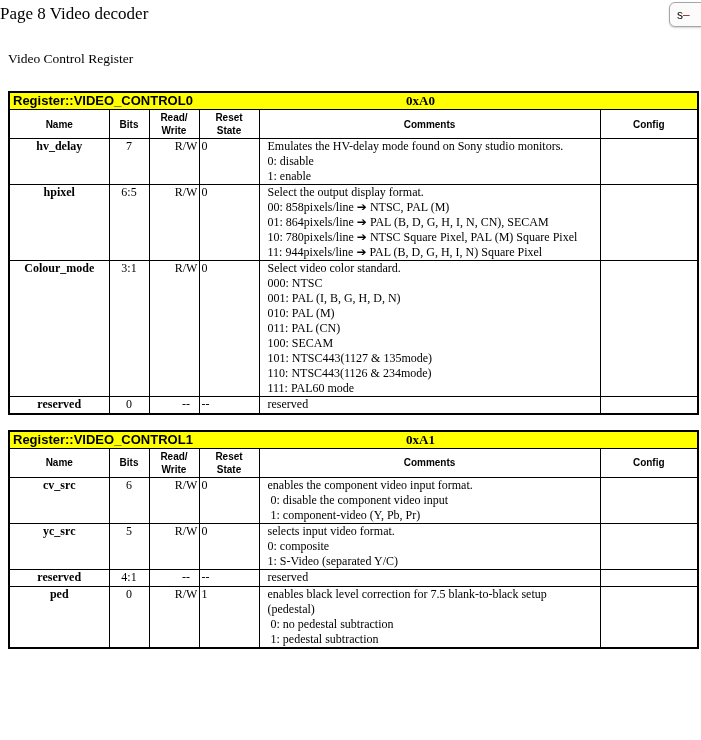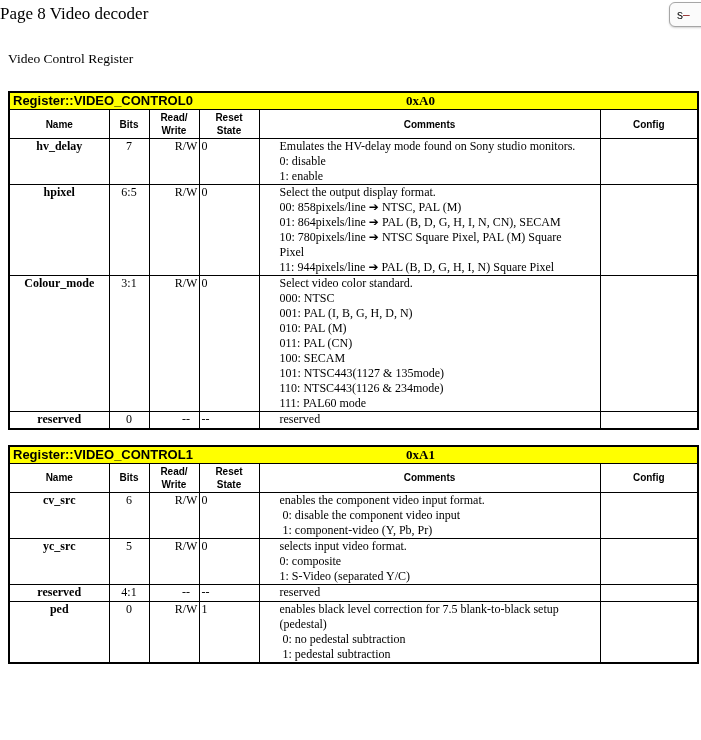--- a/index.html
+++ b/index.html
@@ -110,21 +110,21 @@
     line-height: 15px;
     vertical-align: top;
     padding: 0;
   }
   td.col-name { text-align: center; font-weight: bold; }
   td.col-bits { text-align: center; }
   td.col-rw   { text-align: center; padding-left: 24px; }
   td.col-reset{ text-align: left; padding-left: 2px; }
   td.col-comments {
     text-align: left;
-    padding: 0 20px;
+    padding: 0 8px;
     white-space: pre-wrap;
   }
 </style>
 </head>
 <body>
 
 <svg class="watermark-svg" width="701" height="740" viewBox="0 0 701 740">
   <text transform="translate(12,730) rotate(-43.5)" textLength="905" lengthAdjust="spacingAndGlyphs">Realtek Confidential for GM Only</text>
 </svg>
 

